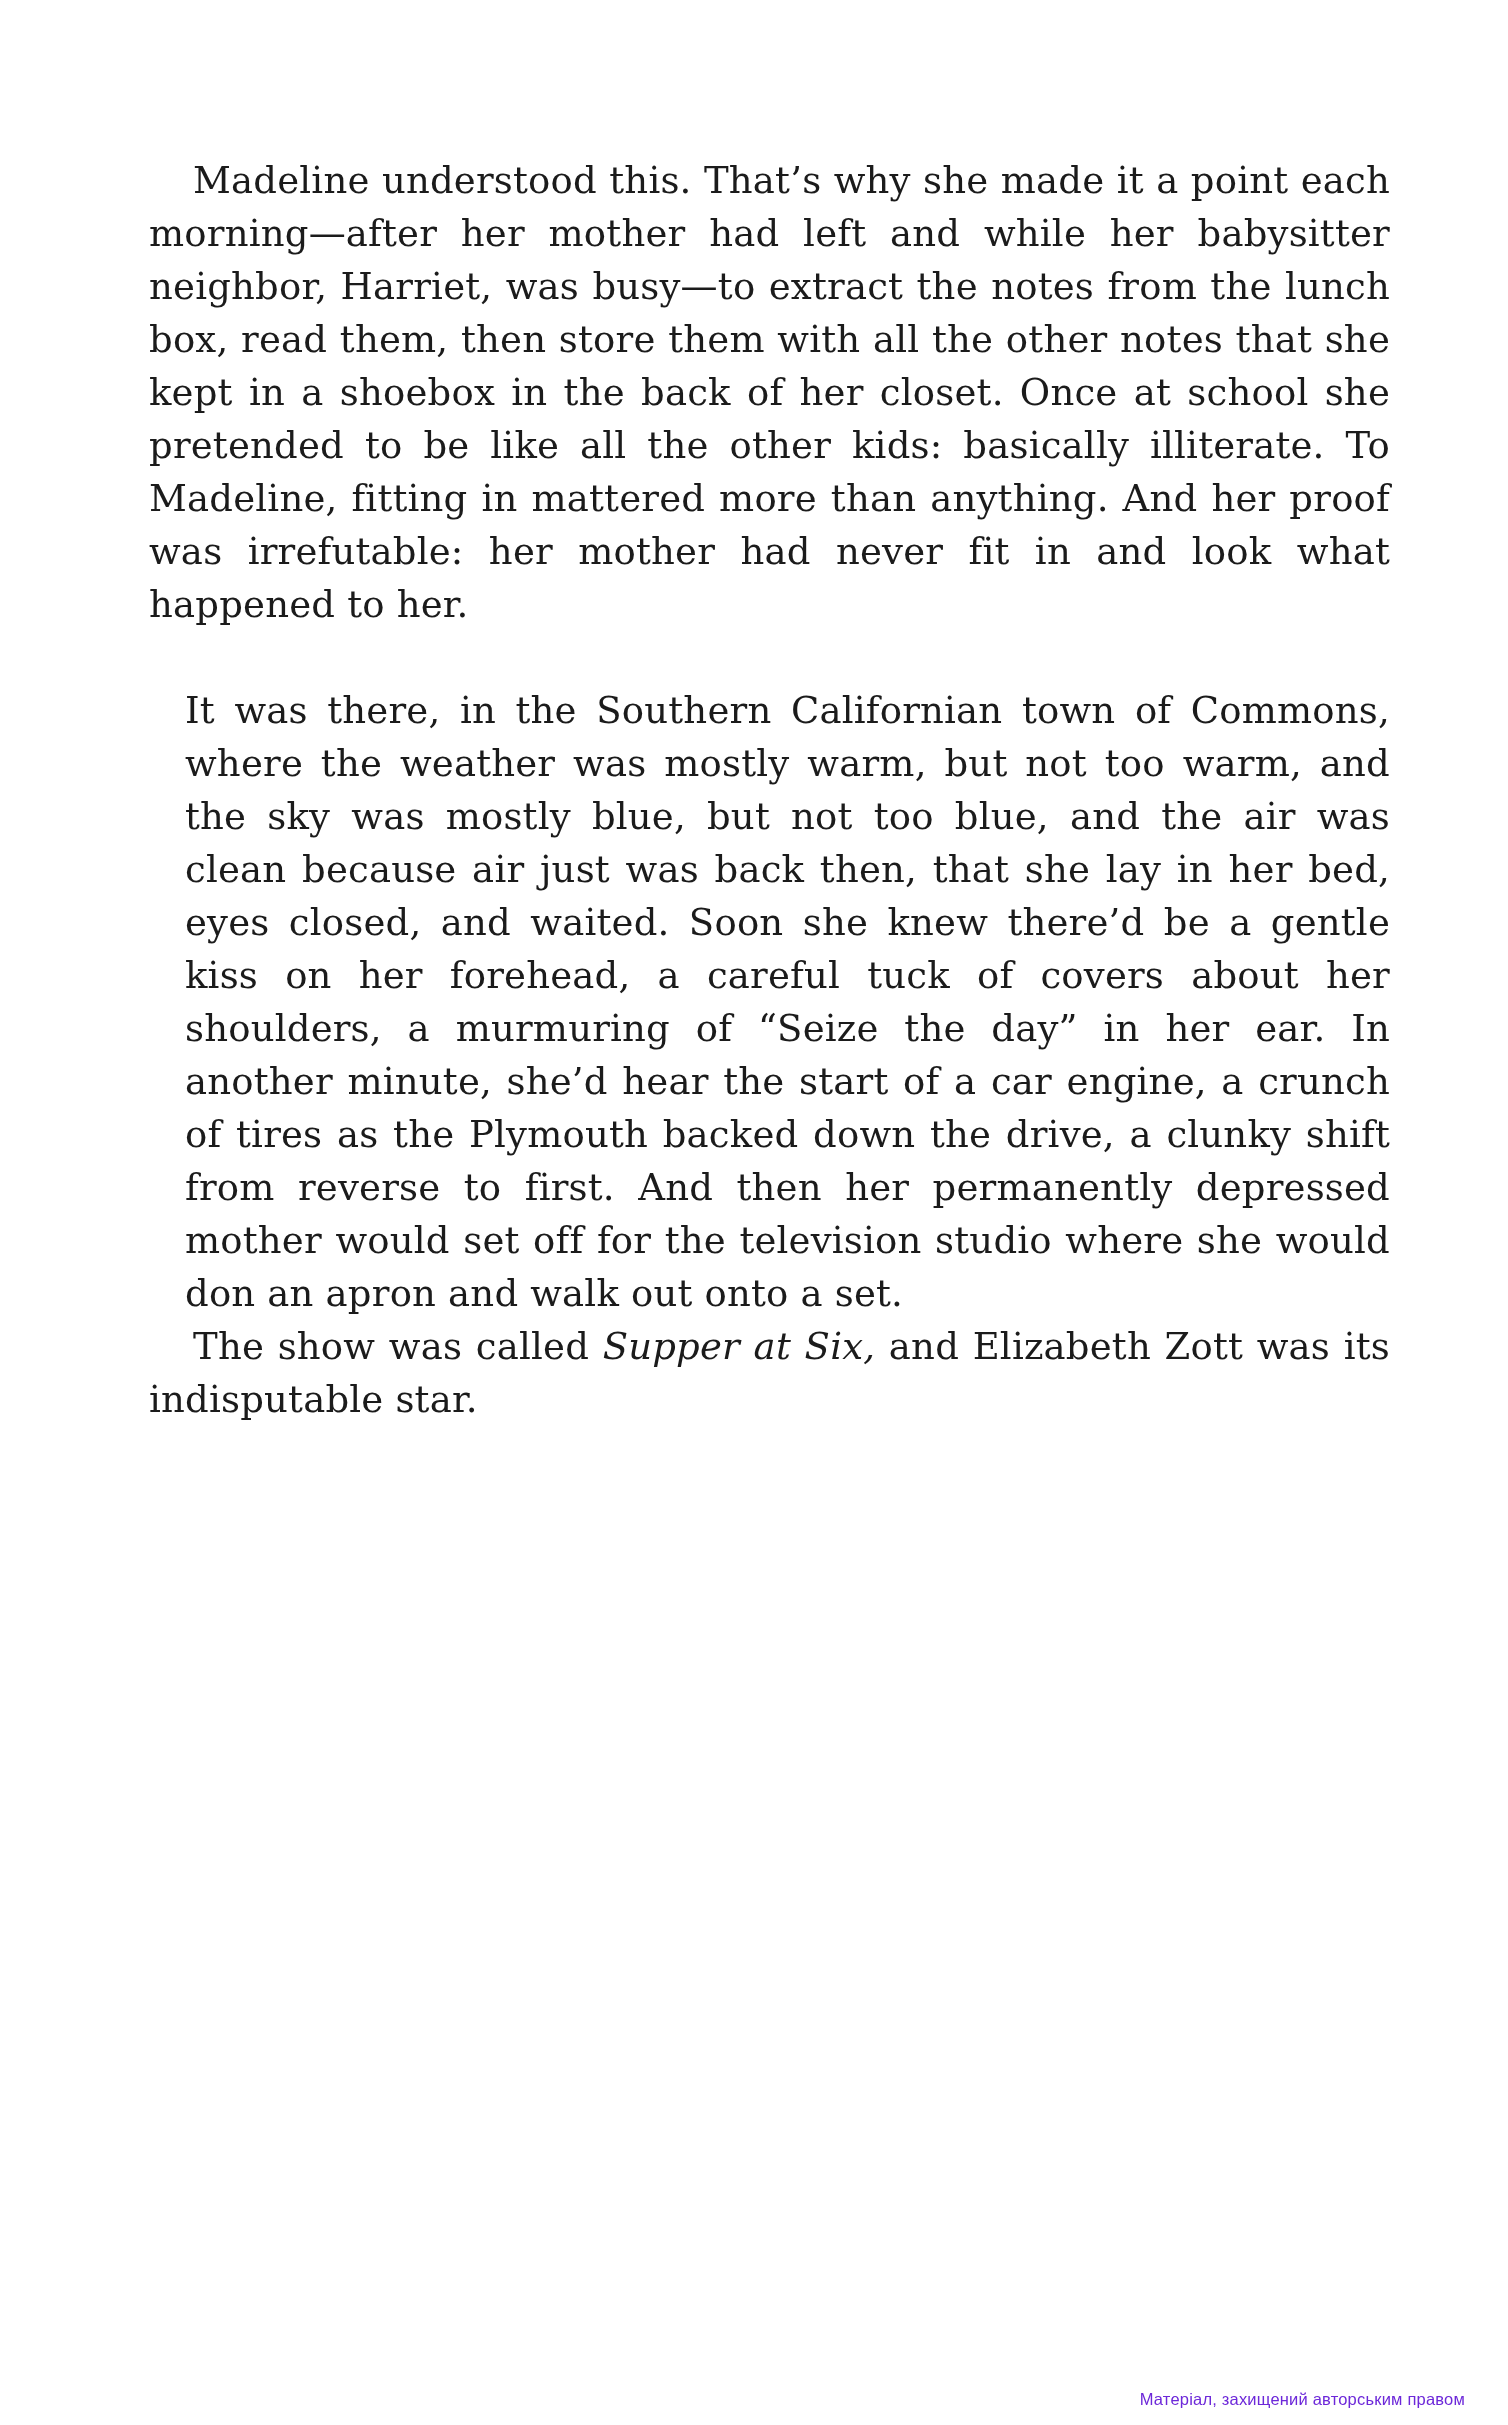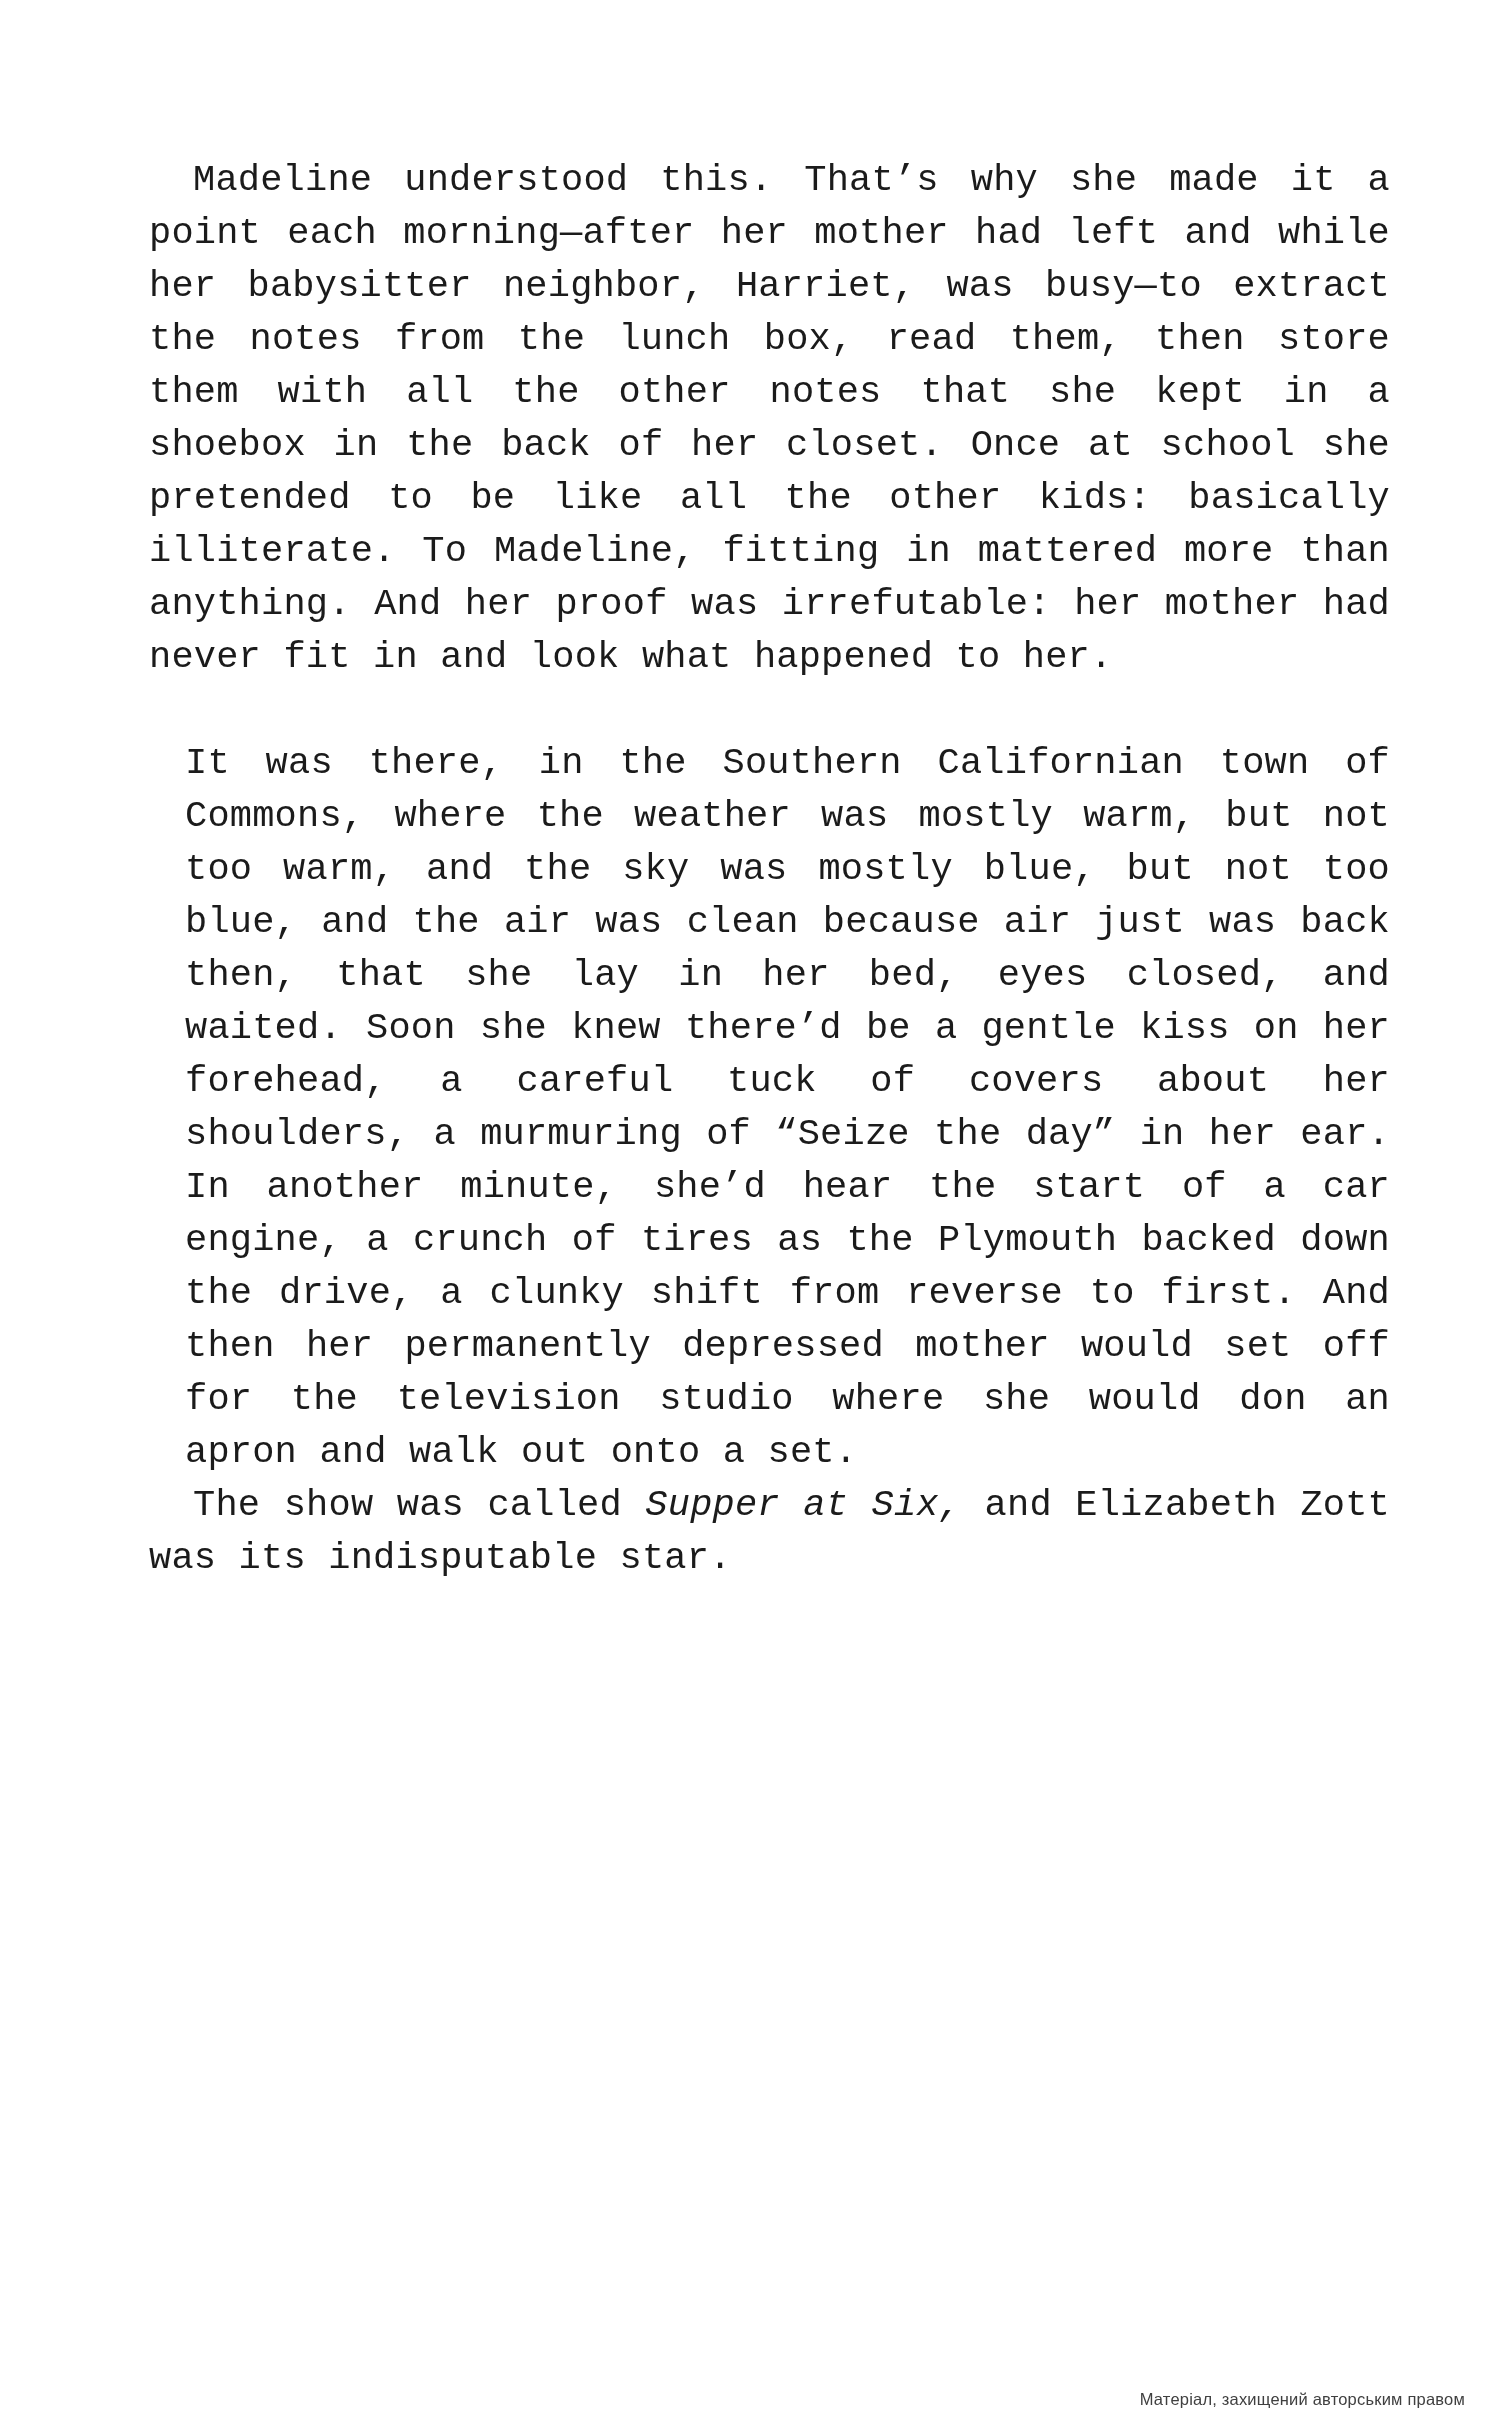--- a/index.html
+++ b/index.html
@@ -18,21 +18,20 @@
   .page {
     position: absolute;
     inset: 0;
     background: #ffffff;
   }
   .text-block {
     position: absolute;
     top: 154px;
     left: 149px;
     width: 1241px;
-    font-family: Liberation Mono, monospace;
   }
   .para {
     margin: 0;
     font-size: 37px;
     line-height: 53px;
     text-align: justify;
     text-justify: inter-word;
     letter-spacing: 0.2px;
   }
   .para.indent {
@@ -44,21 +43,21 @@
   }
   .para em {
     font-style: italic;
   }
   .watermark {
     position: absolute;
     right: 43px;
     bottom: 17.3px;
     font-family: "Liberation Sans", "DejaVu Sans", sans-serif;
     font-size: 16.5px;
-    color: #404040;
+    color: #6d28d9;
     letter-spacing: 0.2px;
   }
 </style>
 </head>
 <body>
 
 <div class="page">
   <div class="text-block">
     <p class="para indent">Madeline understood this. That’s why she made it a point each morning—after her mother had left and while her babysitter neighbor, Harriet, was busy—to extract the notes from the lunch box, read them, then store them with all the other notes that she kept in a shoebox in the back of her closet. Once at school she pretended to be like all the other kids: basically illiterate. To Madeline, fitting in mattered more than anything. And her proof was irrefutable: her mother had never fit in and look what happened to her.</p>
     <p class="para gap-above">It was there, in the Southern Californian town of Commons, where the weather was mostly warm, but not too warm, and the sky was mostly blue, but not too blue, and the air was clean because air just was back then, that she lay in her bed, eyes closed, and waited. Soon she knew there’d be a gentle kiss on her forehead, a careful tuck of covers about her shoulders, a murmuring of “Seize the day” in her ear. In another minute, she’d hear the start of a car engine, a crunch of tires as the Plymouth backed down the drive, a clunky shift from reverse to first. And then her permanently depressed mother would set off for the television studio where she would don an apron and walk out onto a set.</p>

